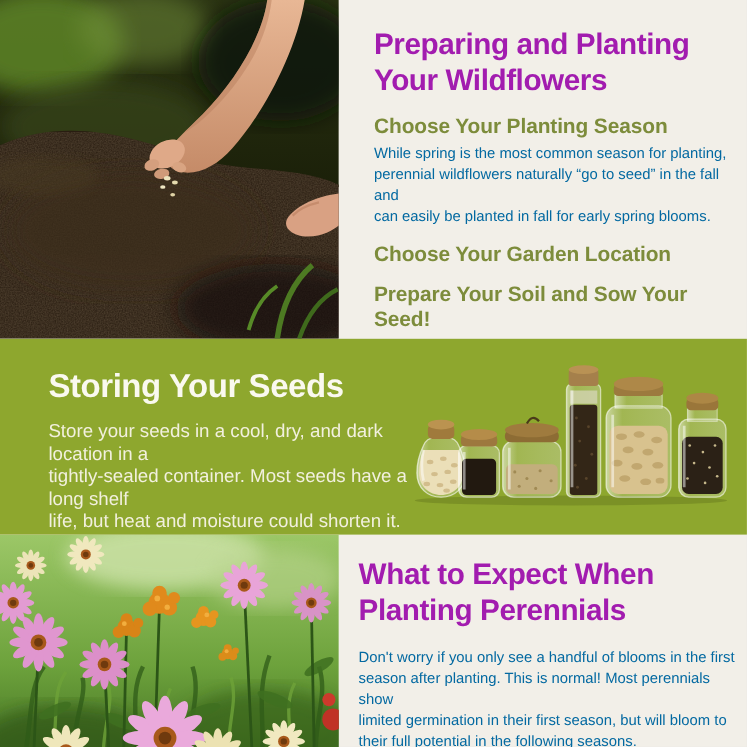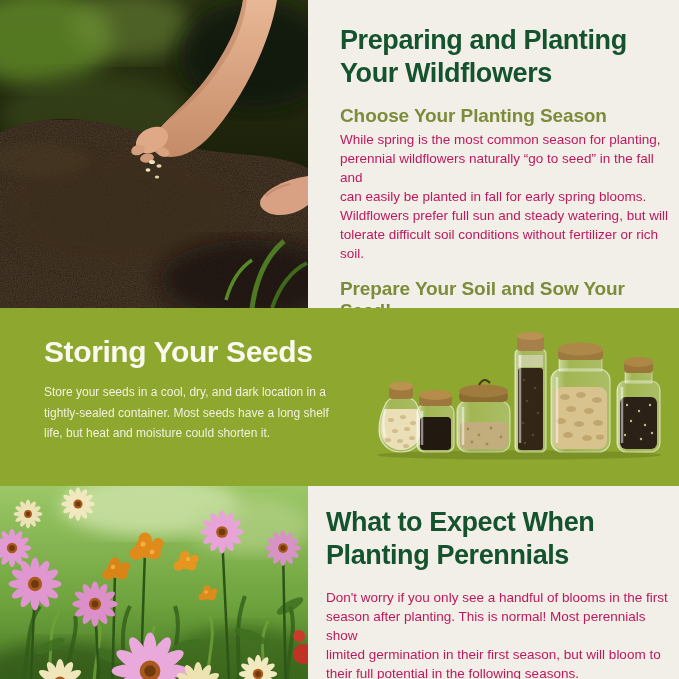--- a/index.html
+++ b/index.html
@@ -12,38 +12,38 @@
   
   .section-top { display:flex; height:308px; }
   .band { position:relative; height:178px; background:#8EA72E; }
   .section-bottom { display:flex; height:216px; }
   .photo { flex:0 0 308px; line-height:0; }
   .photo svg { display:block; }
   .text-panel { flex:1; padding:24px 10px 0 32px; }
 
   
   .h-main {
-    font-size:27px; font-weight:700; color:#14532d;
+    font-size:27px; font-weight:700; color:#a21caf;
     line-height:1.22; letter-spacing:-0.4px; white-space:pre-line;
   }
   .subhead {
     font-size:19px; font-weight:700; color:#7D8C3B;
     margin-top:15px; margin-bottom:3px; letter-spacing:-0.1px;
   }
   .body-text {
-    font-size:13.5px; color:#be185d; line-height:19px; white-space:pre-line;
+    font-size:13.5px; color:#0369a1; line-height:19px; white-space:pre-line;
   }
   .h-main.mb { margin-bottom:13px; }
 
   .band-content { position:absolute; left:44px; top:27px; width:345px; }
   .band-heading {
     font-size:30px; font-weight:700; color:#FAF9EF; letter-spacing:-0.4px;
   }
   .band-body {
-    margin-top:13px; font-size:12px; color:#F2F0DE; line-height:20.5px;
+    margin-top:13px; font-size:17px; color:#F2F0DE; line-height:20.5px;
     white-space:pre-line;
   }
   .jars-wrap { position:absolute; right:16px; top:17px; line-height:0; }
 </style>
 </head>
 <body>
 
 <div class="canvas">
 
   <div class="section-top">
@@ -113,22 +113,21 @@
 Your Wildflowers</div>
 
       <div>
         <div class="subhead">Choose Your Planting Season</div>
         <div class="body-text">While spring is the most common season for planting,
 perennial wildflowers naturally “go to seed” in the fall and
 can easily be planted in fall for early spring blooms.</div>
       </div>
 
       <div>
-        <div class="body-text">Wildflowers prefer full sun and steady watering, but will
-tolerate difficult soil conditions without fertilizer or rich soil.</div>
+        <div class="subhead">Choose Your Garden Location</div>
       </div>
 
       <div>
         <div class="subhead">Prepare Your Soil and Sow Your Seed!</div>
         <div class="body-text">Remove any vegetation and loosen the soil by hand or
 rototiller. Sow your seeds, and lightly compress the soil for
 protection from birds and wind. Water as needed.</div>
       </div>
     </div>
   </div>

